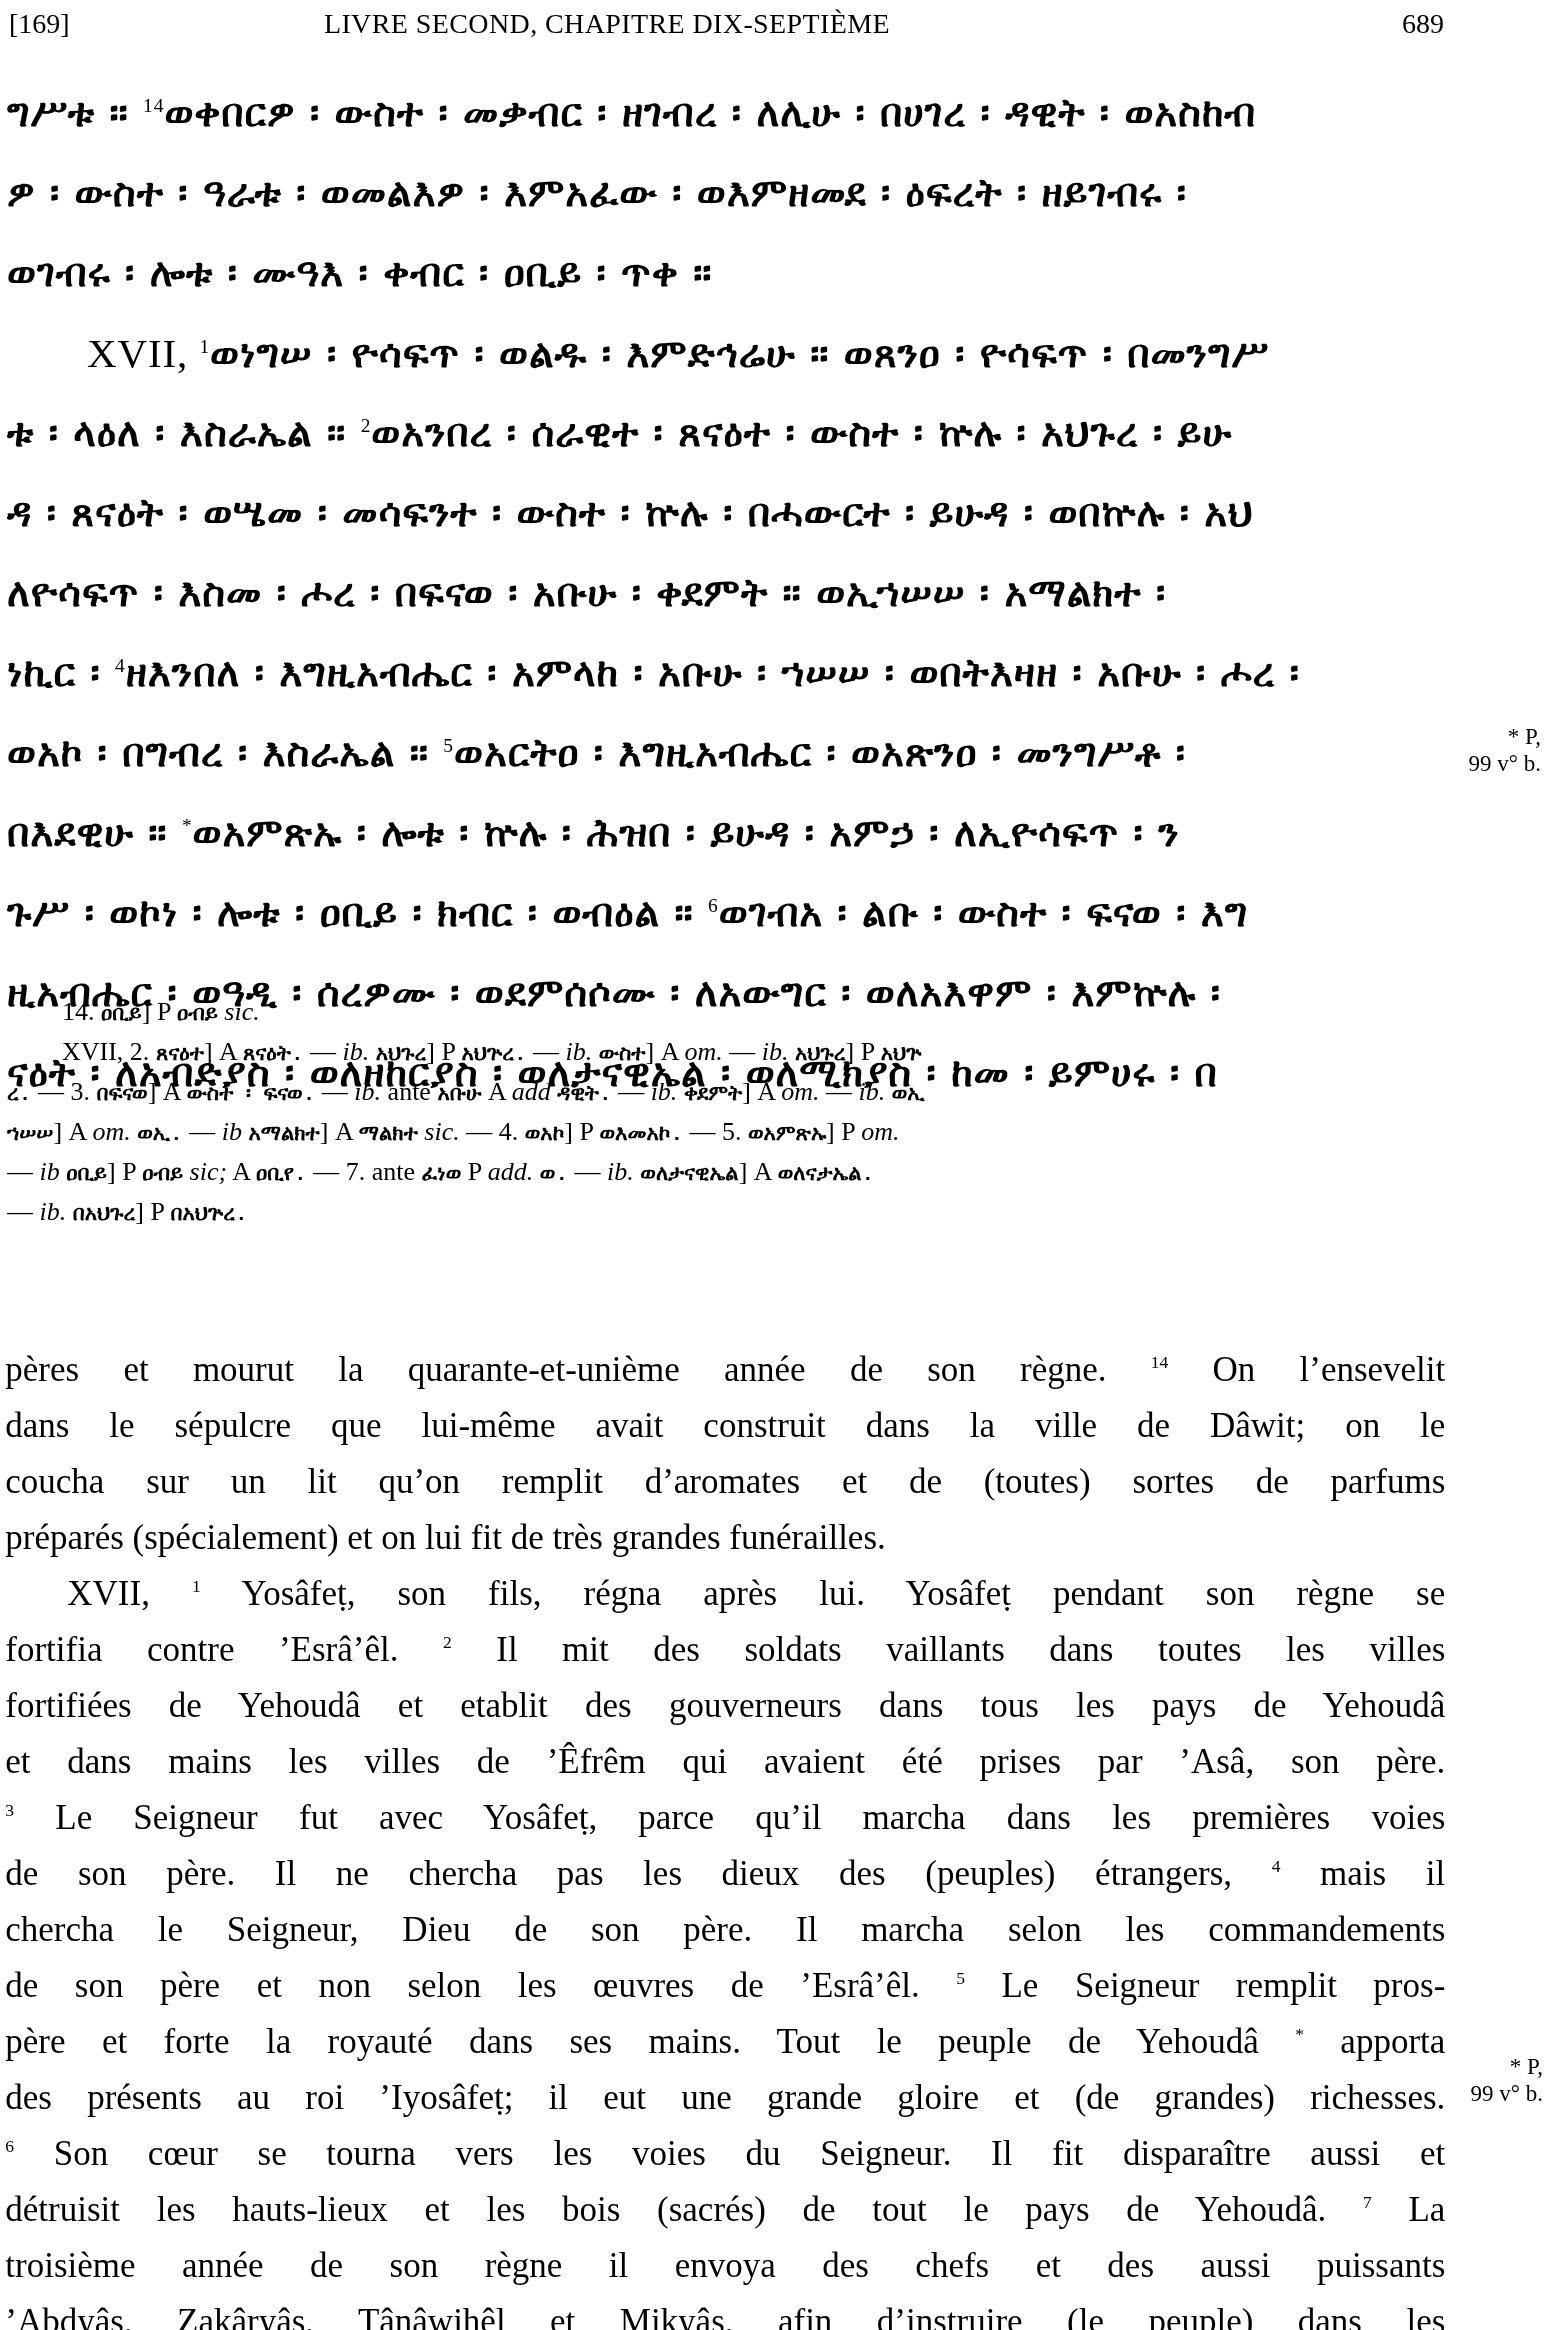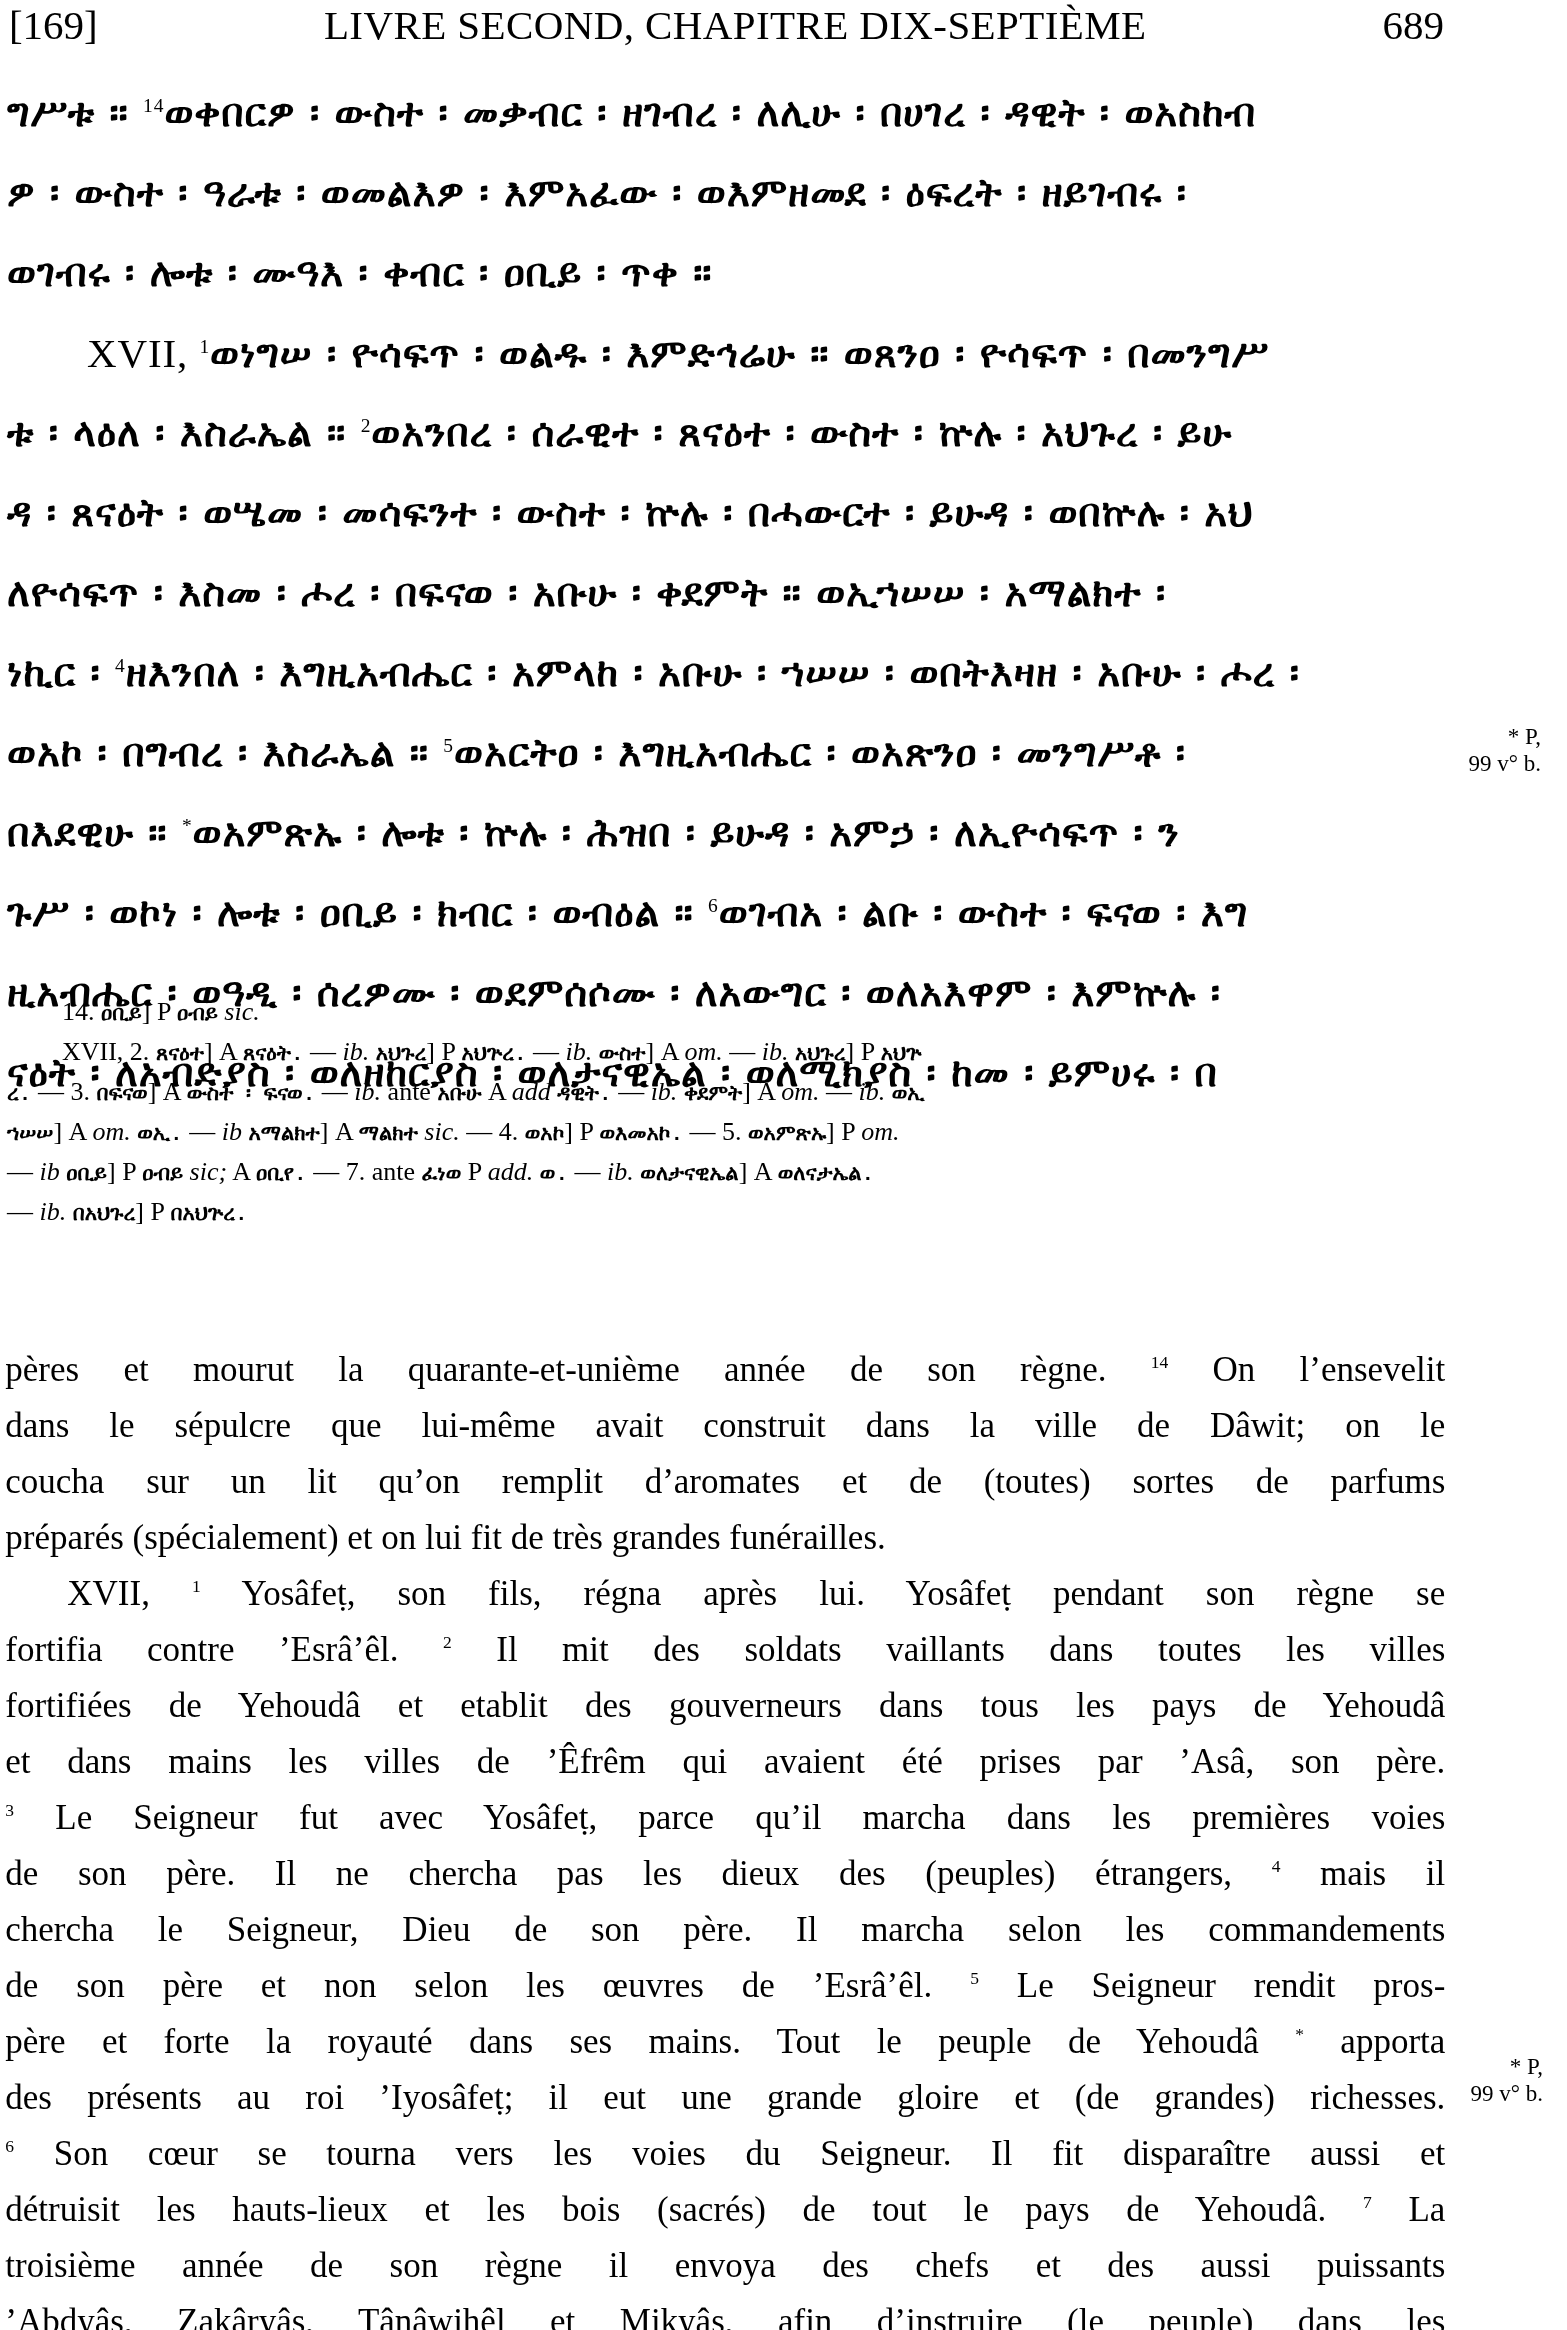--- a/index.html
+++ b/index.html
@@ -1,20 +1,20 @@
 <!DOCTYPE html>
 <html style="font-size:14px"><head>
 <meta charset="utf-8">
 <style>
   html, body { margin: 0; padding: 0; background: #ffffff; }
   body { width: 1567px; height: 2330px; position: relative; overflow: hidden;
          font-family: "DejaVu Serif", "Liberation Serif", serif; color: #000; }
   .page { position: absolute; left: 0; top: 0; width: 1567px; height: 2330px; }
-  .header { position: absolute; top: 1px; left: 8.9px; width: 1435px; height: 44px;
-            font-family: "Liberation Serif", serif; font-size: 41px; }
+  .header { position: absolute; top: 8px; left: 8.9px; width: 1435px; height: 44px;
+            font-family: "Liberation Serif", serif; font-size: 28px; }
   .header .folio { position: absolute; left: 0; top: 0; }
   .header .title { position: absolute; left: 315px; top: 0; letter-spacing: 0.4px; }
   .header .pageno { position: absolute; right: 0; top: 0; }
   .geez { position: absolute; left: 7px; top: 73px; width: 1440px; }
   .geez .line { height: 80px; line-height: 80px; font-size: 39px; font-weight: bold;
                 white-space: nowrap; letter-spacing: 0.9px; font-family: "DejaVu Sans", sans-serif; }
   .geez .line.indent { padding-left: 80px; }
   .roman { font-family: "Liberation Serif", serif; font-weight: normal; font-size: 41px; }
   sup { font-size: 0.5em; vertical-align: super; line-height: 0; font-family: "Liberation Serif", serif; font-weight: normal; }
   .apparatus { position: absolute; left: 7px; top: 992px; width: 1440px;
@@ -77,21 +77,21 @@
       <div class="line"><span><span>dans le sépulcre que lui-même avait construit dans la ville de Dâwit; on le</span></span></div>
       <div class="line"><span><span>coucha sur un lit qu’on remplit d’aromates et de (toutes) sortes de parfums</span></span></div>
       <div class="line last"><span><span>préparés (spécialement) et on lui fit de très grandes funérailles.</span></span></div>
       <div class="line indent"><span><span>XVII, </span><sup>1</sup><span> Yosâfeṭ, son fils, régna après lui. Yosâfeṭ pendant son règne se</span></span></div>
       <div class="line"><span><span>fortifia contre ’Esrâ’êl. </span><sup>2</sup><span> Il mit des soldats vaillants dans toutes les villes</span></span></div>
       <div class="line"><span><span>fortifiées de Yehoudâ et etablit des gouverneurs dans tous les pays de Yehoudâ</span></span></div>
       <div class="line"><span><span>et dans mains les villes de ’Êfrêm qui avaient été prises par ’Asâ, son père.</span></span></div>
       <div class="line"><span><sup>3</sup><span> Le Seigneur fut avec Yosâfeṭ, parce qu’il marcha dans les premières voies</span></span></div>
       <div class="line"><span><span>de son père. Il ne chercha pas les dieux des (peuples) étrangers, </span><sup>4</sup><span> mais il</span></span></div>
       <div class="line"><span><span>chercha le Seigneur, Dieu de son père. Il marcha selon les commandements</span></span></div>
-      <div class="line"><span><span>de son père et non selon les œuvres de ’Esrâ’êl. </span><sup>5</sup><span> Le Seigneur rendit pros-</span></span></div>
+      <div class="line"><span><span>de son père et non selon les œuvres de ’Esrâ’êl. </span><sup>5</sup><span> Le Seigneur remplit pros-</span></span></div>
       <div class="line"><span><span>père et forte la royauté dans ses mains. Tout le peuple de Yehoudâ </span><sup>*</sup><span> apporta</span></span></div>
       <div class="line"><span><span>des présents au roi ’Iyosâfeṭ; il eut une grande gloire et (de grandes) richesses.</span></span></div>
       <div class="line"><span><sup>6</sup><span> Son cœur se tourna vers les voies du Seigneur. Il fit disparaître aussi et</span></span></div>
       <div class="line"><span><span>détruisit les hauts-lieux et les bois (sacrés) de tout le pays de Yehoudâ. </span><sup>7</sup><span> La</span></span></div>
       <div class="line"><span><span>troisième année de son règne il envoya des chefs et des aussi puissants</span></span></div>
       <div class="line"><span><span>’Abdyâs, Zakâryâs, Tânâwihêl et Mikyâs, afin d’instruire (le peuple) dans les</span></span></div>
     </div>
 
   <div class="margin-note" style="left:1437px; top:2054px;">
     <div>* P,</div>

